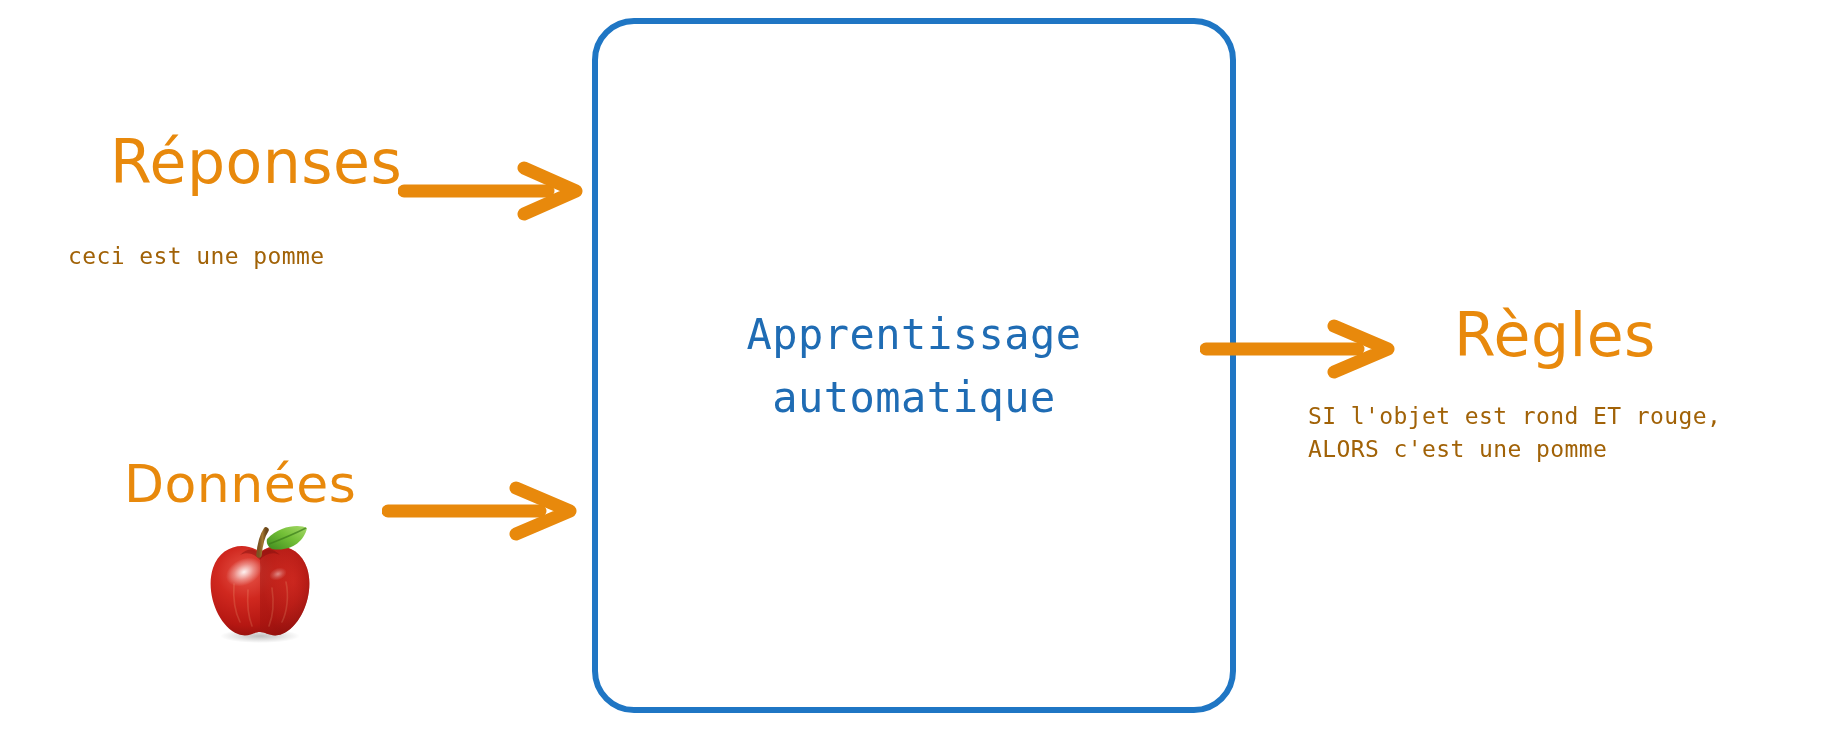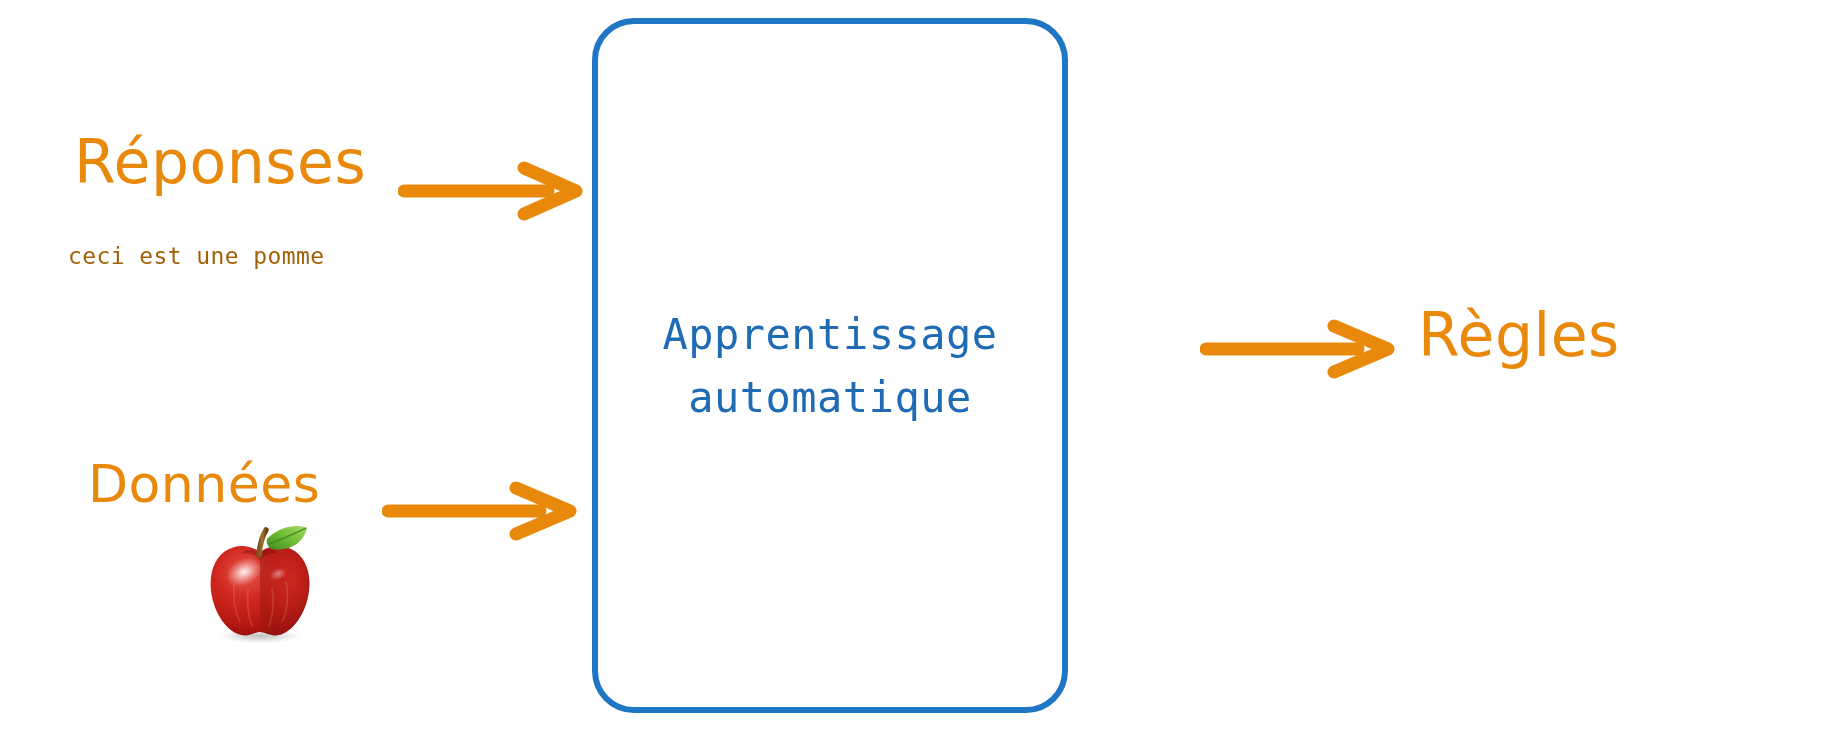--- a/index.html
+++ b/index.html
@@ -13,20 +13,21 @@
 
   
   .heading{
     position:absolute;
     font-family:"DejaVu Sans",sans-serif;
     font-weight:400;
     color:#E8890C;
     white-space:nowrap;
     letter-spacing:.5px;
     line-height:1;
+    margin-left:36px;
   }
   #lbl-reponses{left:74px;top:132px;font-size:60px;}
   #lbl-donnees{left:88px;top:458px;font-size:52px;}
   #lbl-regles{left:1418px;top:305px;font-size:60px;}
 
   
   .caption{
     position:absolute;
     font-family:"DejaVu Sans Mono","Liberation Mono",monospace;
     color:#a16207;
@@ -35,21 +36,21 @@
     white-space:pre;
     letter-spacing:.4px;
   }
   #cap-reponses{left:68px;top:240px;}
   #cap-regles{left:1308px;top:400px;}
 
   
   #ml-box{
     position:absolute;
     left:592px;top:18px;
-    width:476px;height:695px;
+    width:644px;height:695px;
     box-sizing:border-box;
     border:6px solid #1F76C4;
     border-radius:42px;
     background:#ffffff;
     display:flex;
     align-items:center;
     justify-content:center;
   }
   #ml-label{
     font-family:"DejaVu Sans Mono","Liberation Mono",monospace;
@@ -170,14 +171,16 @@
 automatique</div>
   </div>
 
   <svg id="arrow-regles" class="arrow" width="200" height="62" viewBox="0 0 200 62">
     <line x1="6" y1="31" x2="158" y2="31" stroke="#E8890C" stroke-width="13" stroke-linecap="round"></line>
     <polyline points="134,8 188,31 134,54" fill="none" stroke="#E8890C" stroke-width="13" stroke-linecap="round" stroke-linejoin="round"></polyline>
   </svg>
 
   <div id="lbl-regles" class="heading">Règles</div>
 
+  <div id="cap-regles" class="caption">SI l'objet est rond ET rouge,
+ALORS c'est une pomme</div>
 
 </div>
 
 </body></html>

